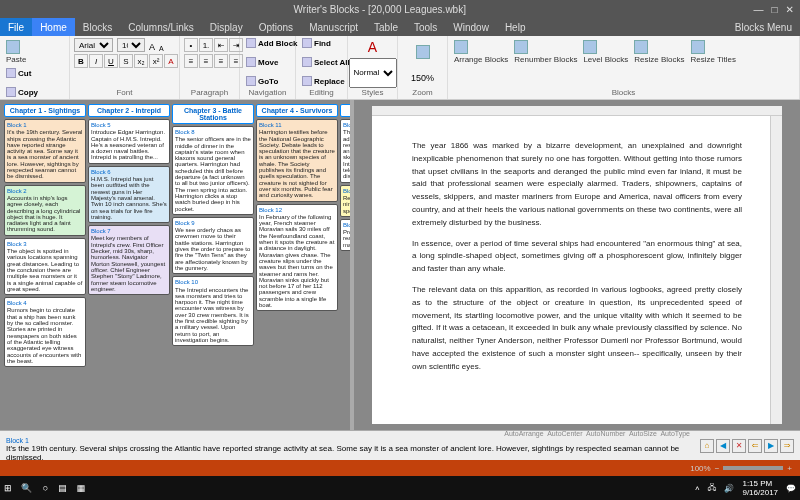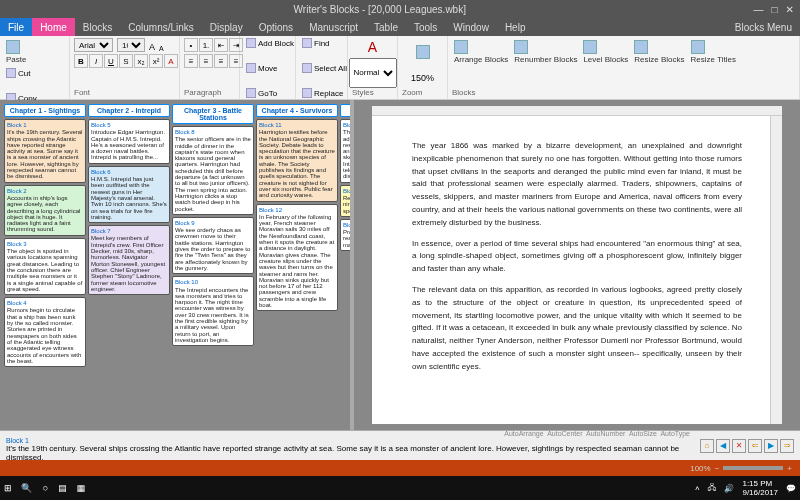--- a/index.html
+++ b/index.html
@@ -4,28 +4,28 @@
 <style>
 * { margin: 0; padding: 0; box-sizing: border-box; font-family: "Segoe UI", Tahoma, sans-serif; }
 body { width: 800px; height: 500px; background: #f0f0f0; font-size: 9px; overflow: hidden; display: flex; flex-direction: column; }
 .titlebar { background: #555; color: #ddd; height: 18px; display: flex; align-items: center; padding: 0 6px; font-size: 10px; }
 .titlebar .title { flex: 1; text-align: center; }
 .titlebar .win-buttons { display: flex; gap: 8px; }
 .titlebar .win-buttons span { cursor: pointer; font-size: 10px; }
 .menubar { background: #555; color: #ddd; height: 18px; display: flex; align-items: stretch; font-size: 10px; }
 .menubar .tab { padding: 2px 8px; cursor: pointer; display: flex; align-items: center; }
 .menubar .tab.file { background: #1976d2; color: #fff; }
-.menubar .tab.home { background: #ec4899; color: #fff; }
+.menubar .tab.home { background: #3b82f6; color: #fff; }
 .ribbon { background: #f4f4f4; border-bottom: 1px solid #ccc; height: 64px; display: flex; }
 .ribbon-group { border-right: 1px solid #ddd; padding: 2px 4px; display: flex; flex-direction: column; }
 .ribbon-group .group-body { flex: 1; display: flex; align-items: flex-start; gap: 2px; flex-wrap: wrap; }
-.ribbon-group .group-label { font-size: 8px; color: #666; }
+.ribbon-group .group-label { text-align: center; font-size: 8px; color: #666; }
 .ribbon-btn { display: flex; flex-direction: column; align-items: flex-start; padding: 2px; cursor: pointer; font-size: 8px; color: #333; }
 .ribbon-btn .ico { width: 14px; height: 14px; background: #aac6e6; border: 1px solid #7aa; margin-bottom: 1px; }
-.small-row { display: flex; flex-direction: column; gap: 15px; font-size: 8px; }
+.small-row { display: flex; flex-direction: column; gap: 9px; font-size: 8px; font-weight: bold; }
 .small-row div { padding: 0 2px; cursor: pointer; white-space: nowrap; display:flex; align-items:center; gap:2px;}
 .small-row .ico-s { width:10px;height:10px;background:#cce;border:1px solid #99b;display:inline-block;}
 .font-row { display: flex; gap: 4px; align-items: flex-end; }
 .font-row select, .font-row input { font-size: 8px; height: 14px; border: 1px solid #aaa; }
 .toggle-group { display:flex; gap:1px; }
 .toggle-group span { width:14px; height:14px; border:1px solid #bbb; font-size:8px; display:flex; align-items:center; justify-content:center; cursor:pointer; }
 .workspace { flex: 1; display: flex; background: #777; overflow: hidden; }
 .blocks-panel { width: 350px; background: #888; padding: 4px; display: flex; gap: 2px; overflow-x: auto; }
 .col { width: 82px; flex-shrink: 0; }
 .col-header { background: #fff; border: 1px solid #08f; border-radius: 2px; padding: 2px; font-size: 7px; font-weight: bold; color: #06c; text-align: center; margin-bottom: 2px; }

